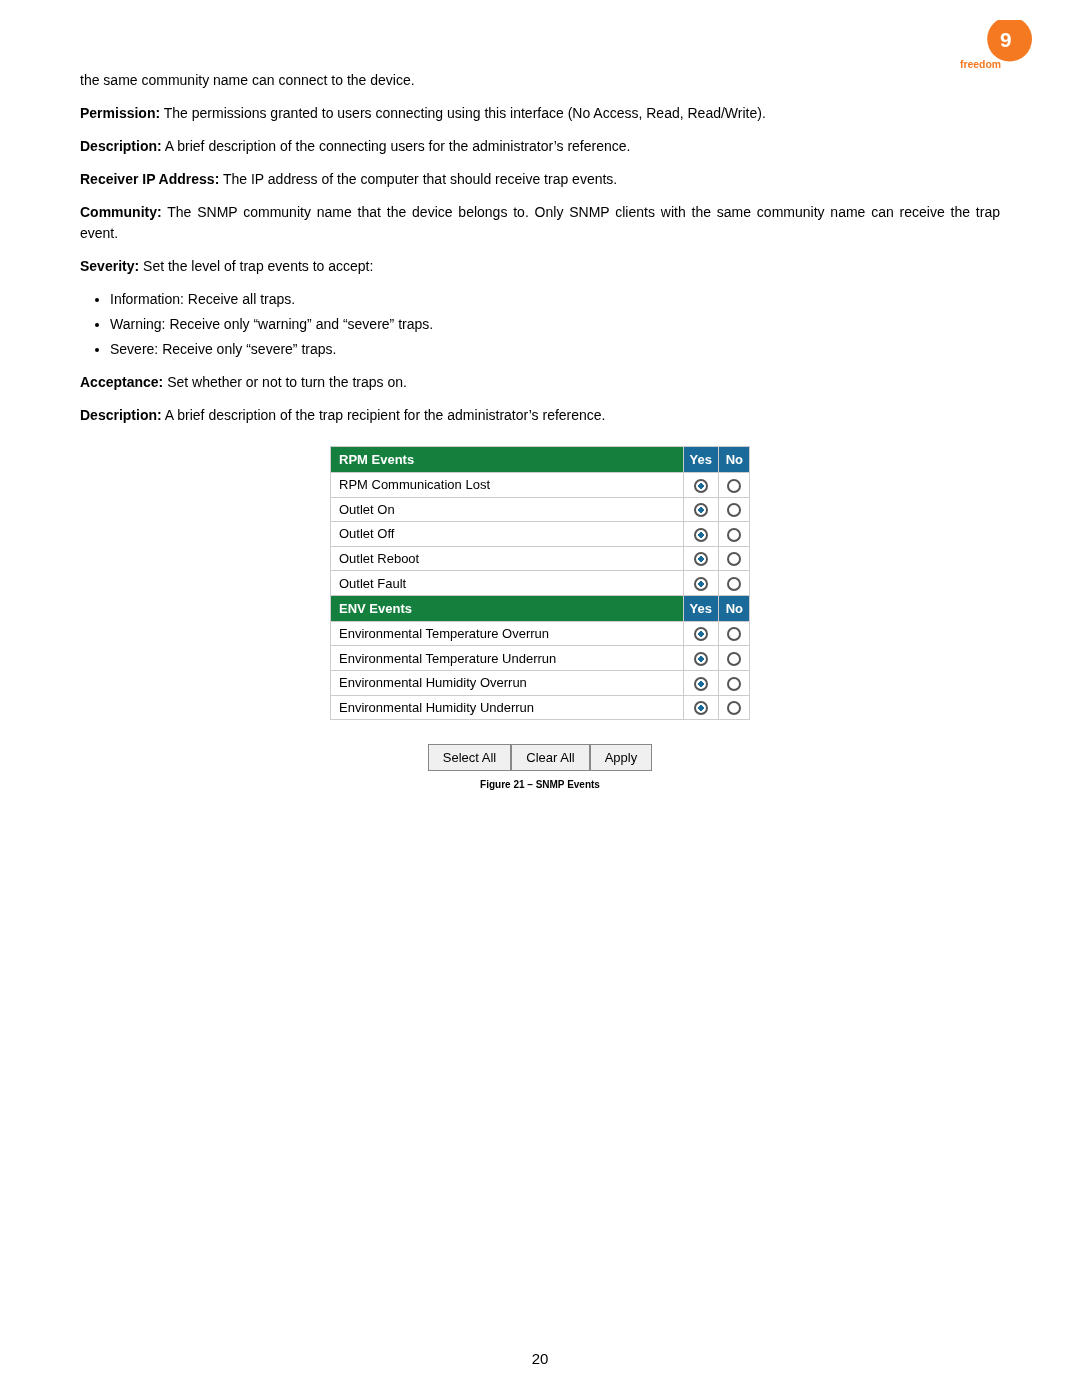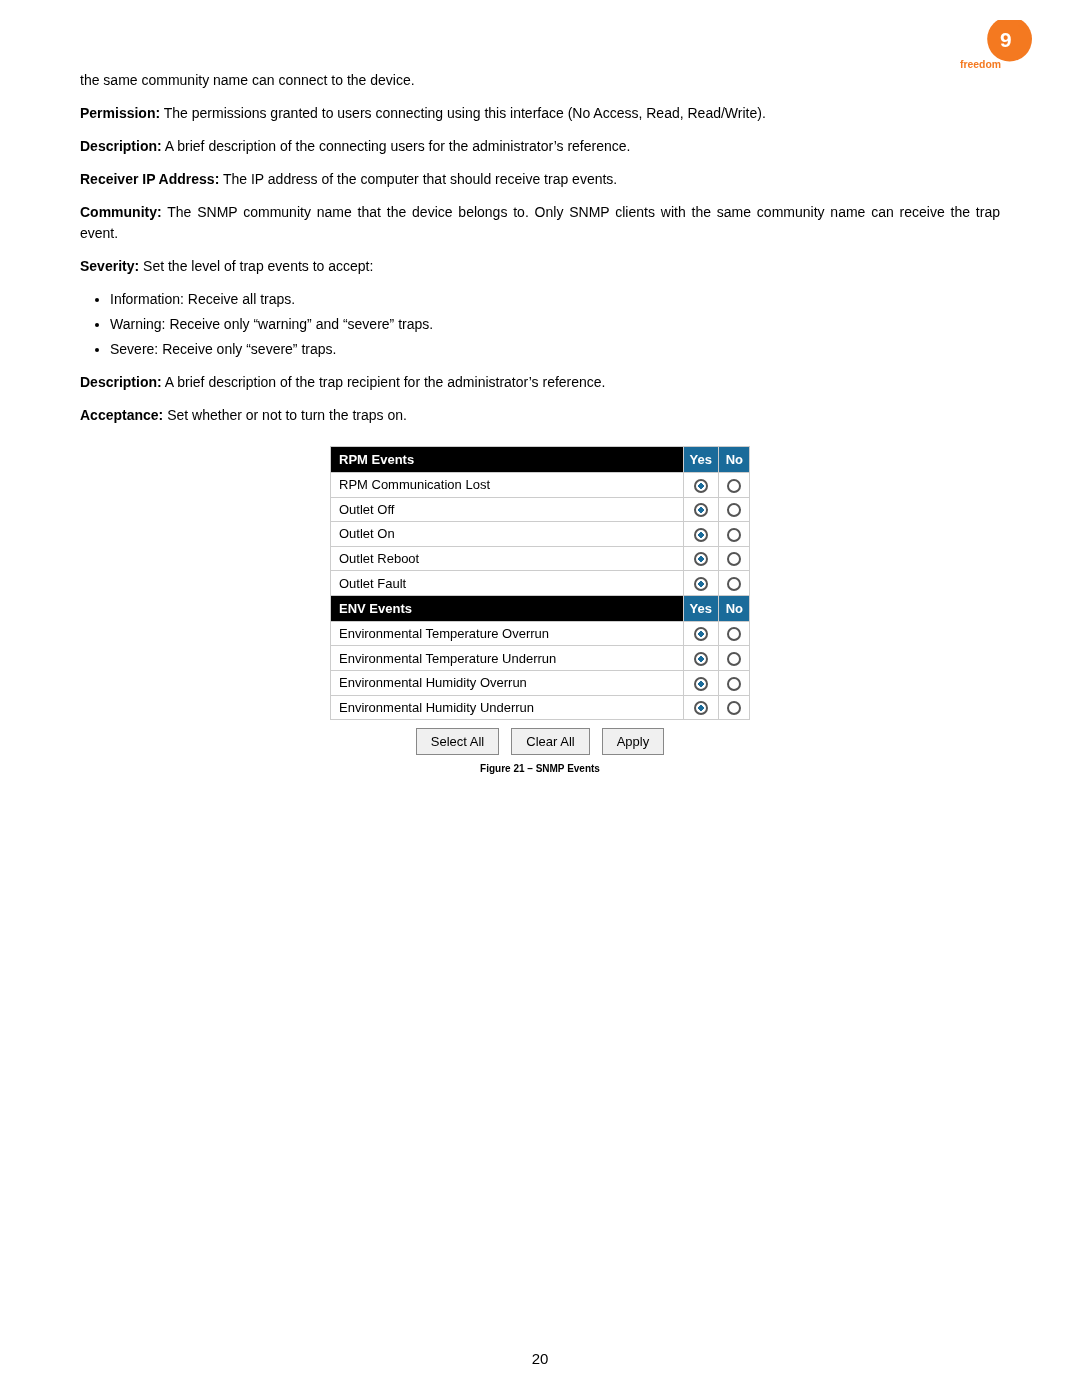--- a/index.html
+++ b/index.html
@@ -65,21 +65,21 @@
       margin: 20px 0 10px 0;
     }
 
     .events-table {
       border-collapse: collapse;
       width: 420px;
       font-size: 13px;
     }
 
     .events-table .section-header {
-      background-color: #000000;
+      background-color: #15803d;
       color: #ffffff;
       font-weight: bold;
       padding: 5px 8px;
     }
 
     .events-table .col-yes-no {
       background-color: #1a6b9a;
       color: #ffffff;
       font-weight: bold;
       text-align: right;
@@ -119,22 +119,22 @@
       height: 14px;
       border-radius: 50%;
       border: 2px solid #555;
       background: #ffffff;
       vertical-align: middle;
     }
 
     .buttons-row {
       display: flex;
       justify-content: center;
-      gap: 12px;
-      margin-top: 8px;
+      gap: 0;
+      margin-top: 24px;
     }
 
     .action-btn {
       border: 1px solid #888888;
       background: #f0f0f0;
       padding: 5px 14px;
       font-size: 13px;
       cursor: pointer;
       font-family: Arial, Helvetica, sans-serif;
     }
@@ -206,50 +206,50 @@
       <span class="bold-term">Severity:</span><span> Set the level of trap events to accept:</span>
     </p>
 
     <ul>
       <li>Information: Receive all traps.</li>
       <li>Warning: Receive only “warning” and “severe” traps.</li>
       <li>Severe: Receive only “severe” traps.</li>
     </ul>
 
     <p>
+      <span class="bold-term">Acceptance:</span><span> Set whether or not to turn the traps on.</span>
+    </p>
+
+    <p>
       <span class="bold-term">Description:</span><span> A brief description of the trap recipient for the administrator’s reference.</span>
-    </p>
-
-    <p>
-      <span class="bold-term">Acceptance:</span><span> Set whether or not to turn the traps on.</span>
     </p>
 
 
     <div class="events-table-wrapper">
       <table class="events-table">
 
         <tbody>
             <tr class="header-row">
           <td class="section-header">RPM Events</td>
           <td class="col-yes-no">Yes</td>
           <td class="col-yes-no">No</td>
         </tr>
 
         <tr>
           <td class="event-name">RPM Communication Lost</td>
           <td class="radio-cell"><span class="radio-filled"></span></td>
           <td class="radio-cell"><span class="radio-empty"></span></td>
         </tr>
         <tr>
+          <td class="event-name">Outlet On</td>
+          <td class="radio-cell"><span class="radio-filled"></span></td>
+          <td class="radio-cell"><span class="radio-empty"></span></td>
+        </tr>
+        <tr>
           <td class="event-name">Outlet Off</td>
-          <td class="radio-cell"><span class="radio-filled"></span></td>
-          <td class="radio-cell"><span class="radio-empty"></span></td>
-        </tr>
-        <tr>
-          <td class="event-name">Outlet On</td>
           <td class="radio-cell"><span class="radio-filled"></span></td>
           <td class="radio-cell"><span class="radio-empty"></span></td>
         </tr>
         <tr>
           <td class="event-name">Outlet Reboot</td>
           <td class="radio-cell"><span class="radio-filled"></span></td>
           <td class="radio-cell"><span class="radio-empty"></span></td>
         </tr>
         <tr>
           <td class="event-name">Outlet Fault</td>

